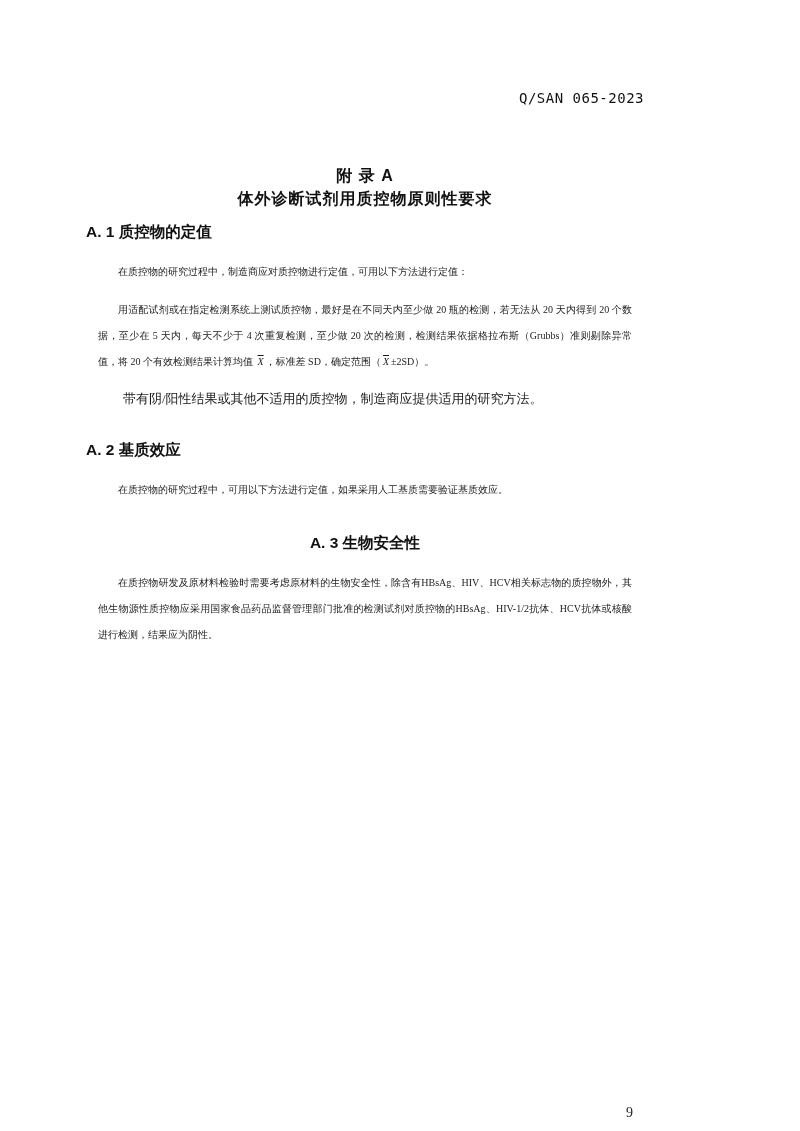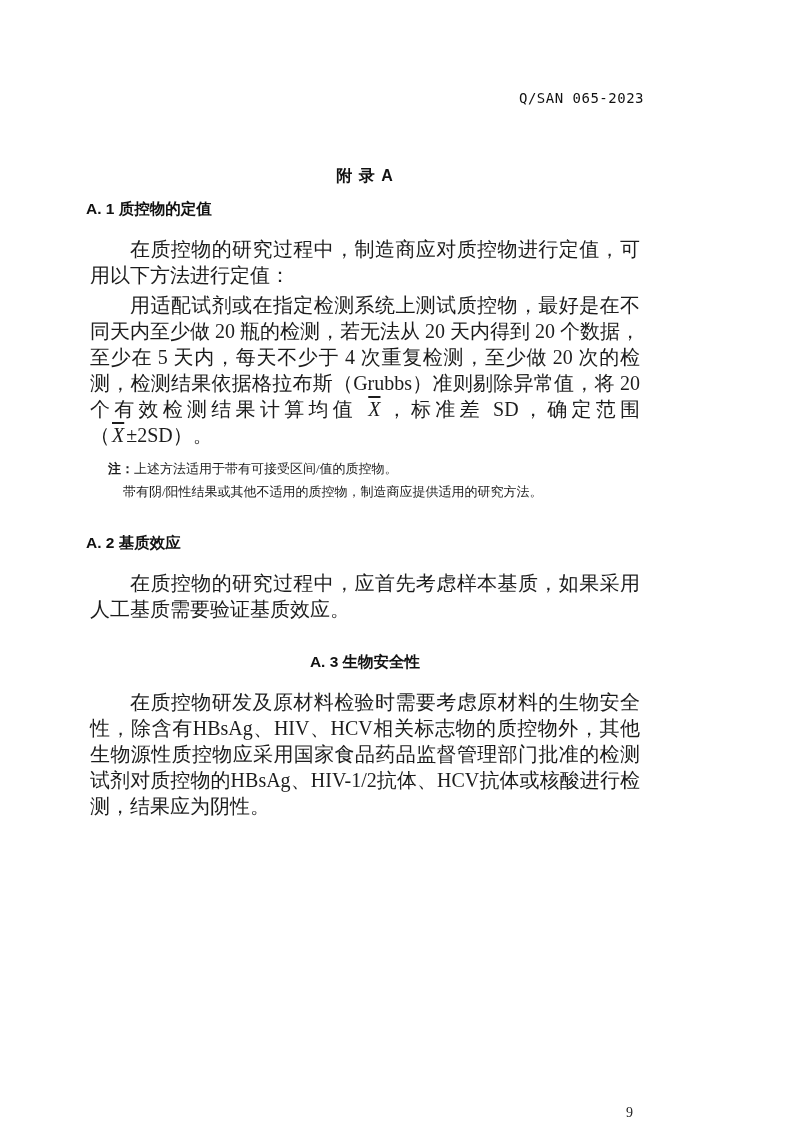--- a/index.html
+++ b/index.html
@@ -49,22 +49,22 @@
     font-weight: bold;
     font-size: 15.5px;
     line-height: 20px;
     color: #111;
     margin: 0;
   }
   .heading-a1 { margin-top: 12px; }
   .heading-a2 { margin-top: 30px; }
   .heading-a3 { margin-top: 30px; text-align: center; }
   .body-para {
-    margin: 4px;
-    font-size: 20px;
+    margin: 12px;
+    font-size: 10px;
     line-height: 26px;
     text-align: justify;
     text-indent: 2em;
     color: #1c1c1c;
   }
   .para-first { margin-top: 17px; }
   .note-block {
     margin: 9px 0 0 22px;
     font-size: 13px;
     line-height: 23px;
@@ -90,36 +90,36 @@
 </style>
 </head>
 <body>
 
 <div class="page">
 
   <div class="doc-header">Q/SAN 065-2023</div>
 
   <div class="title-block">
     <div class="title-line">附 录 A</div>
+    <div class="title-line">体外诊断试剂用质控物原则性要求</div>
   </div>
 
   <h2 class="section-heading heading-a1">A. 1 质控物的定值</h2>
 
   <p class="body-para para-first">在质控物的研究过程中，制造商应对质控物进行定值，可用以下方法进行定值：</p>
 
   <p class="body-para"><span>用适配试剂或在指定检测系统上测试质控物，最好是在不同天内至少做 20 瓶的检测，若无法从 20 天内得到 20 个数据，至少在 5 天内，每天不少于 4 次重复检测，至少做 20 次的检测，检测结果依据格拉布斯（Grubbs）准则剔除异常值，将 20 个有效检测结果计算均值 </span><span class="xbar">X</span><span>，标准差 SD，确定范围（</span><span class="xbar">X</span><span>±2SD）。</span></p>
 
   <div class="note-block">
-    <div class="note-line-first"><span class="note-label">注：</span><span>上述方法适用于带有可接受区间/值的质控物。</span></div>
     <div class="note-line-second">带有阴/阳性结果或其他不适用的质控物，制造商应提供适用的研究方法。</div>
   </div>
 
   <h2 class="section-heading heading-a2">A. 2 基质效应</h2>
 
-  <p class="body-para para-first">在质控物的研究过程中，应首先考虑样本基质，如果采用人工基质需要验证基质效应。</p>
+  <p class="body-para para-first">在质控物的研究过程中，可用以下方法进行定值，如果采用人工基质需要验证基质效应。</p>
 
 
   <h2 class="section-heading heading-a3">A. 3 生物安全性</h2>
 
   <p class="body-para para-first">在质控物研发及原材料检验时需要考虑原材料的生物安全性，除含有HBsAg、HIV、HCV相关标志物的质控物外，其他生物源性质控物应采用国家食品药品监督管理部门批准的检测试剂对质控物的HBsAg、HIV-1/2抗体、HCV抗体或核酸进行检测，结果应为阴性。</p>
 
   <div class="page-number">9</div>
 
 </div>
 

